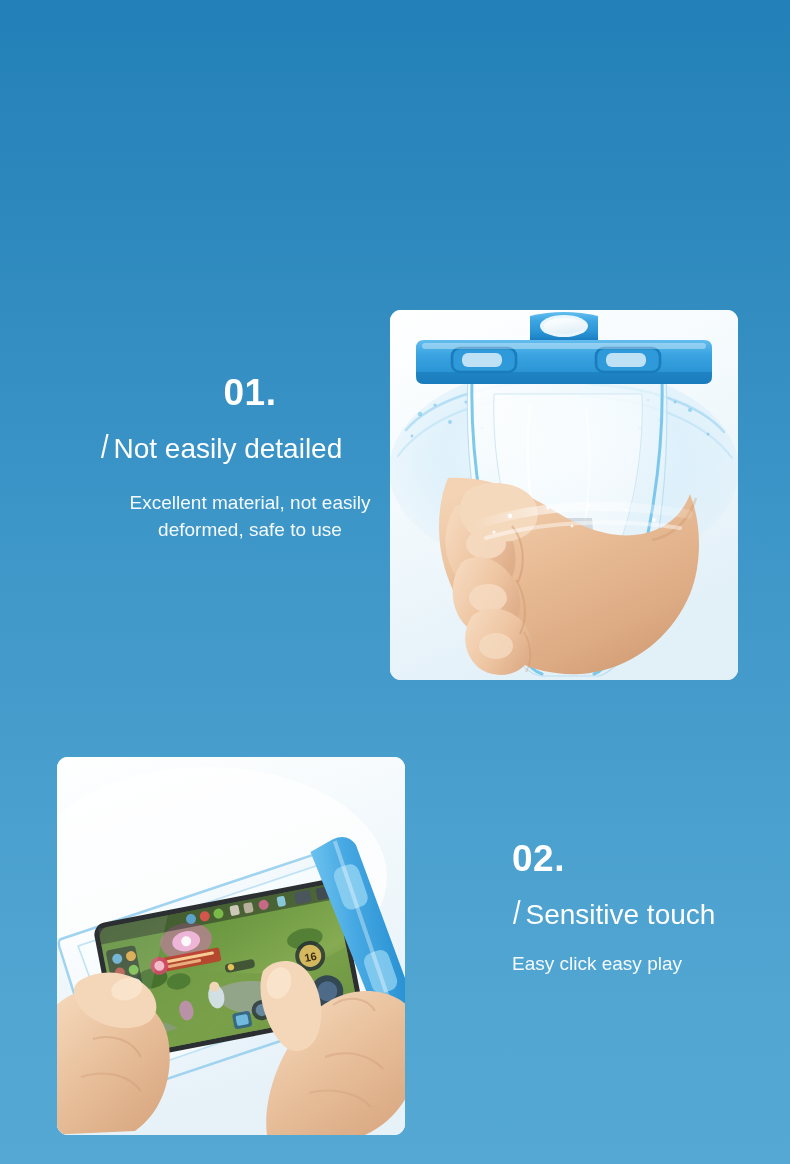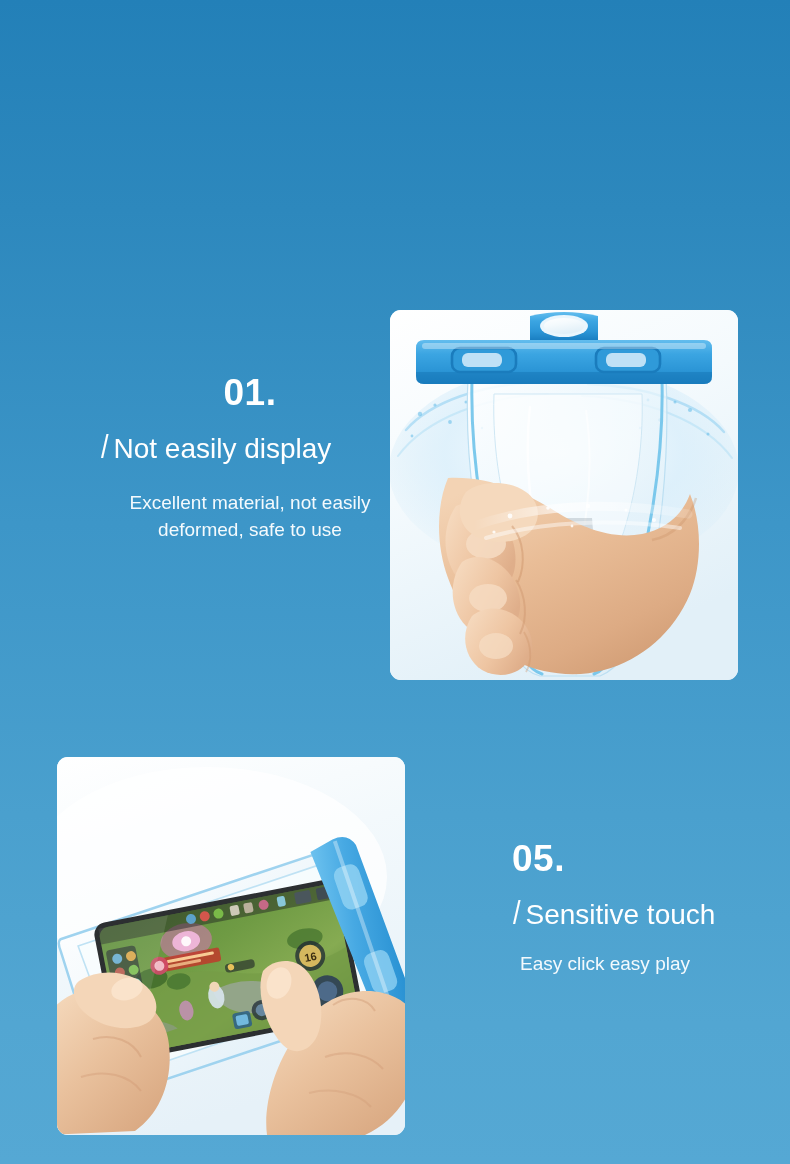--- a/index.html
+++ b/index.html
@@ -91,21 +91,21 @@
     color: #ffffff;
     white-space: nowrap;
   }
   .feat-desc {
     margin-top: 22px;
     font-size: 19px;
     line-height: 27px;
     font-weight: 400;
     color: #f4fafd;
   }
-  .feature-02 .feat-desc { margin-top: 17px; margin-left: 8px; }
+  .feature-02 .feat-desc { margin-top: 17px; }
 
   
   .photo {
     position: absolute;
     overflow: hidden;
     border-radius: 11px;
     background: #f2f8fb;
   }
   .photo-1 { left: 390px; top: 310px; width: 348px; height: 370px; }
   .photo-2 { left: 57px; top: 757px; width: 348px; height: 378px; }
@@ -114,21 +114,21 @@
 </head>
 <body>
 
 <div class="page">
 
 
   <div class="feature-text feature-01">
     <div class="feat-num">01.</div>
     <div class="feat-title">
       <span class="feat-slash">/</span>
-      <span class="feat-title-text">Not easily display</span>
+      <span class="feat-title-text">Not easily detailed</span>
     </div>
     <div class="feat-desc">Excellent material, not easily deformed, safe to use</div>
   </div>
 
   <div class="photo photo-1">
     <svg viewBox="0 0 348 370" preserveAspectRatio="xMidYMid slice">
       <defs>
         <linearGradient id="bg1" x1="0" y1="0" x2="0.4" y2="1">
           <stop offset="0%" stop-color="#ffffff"></stop>
           <stop offset="45%" stop-color="#f4fafd"></stop>
@@ -389,21 +389,21 @@
       <path d="M206 214 C 216 202, 236 200, 248 212 C 262 226, 268 252, 262 274
                C 256 294, 238 300, 226 288 C 210 272, 198 236, 206 214 Z" fill="#f4d6b8"></path>
       <ellipse cx="222" cy="226" rx="12" ry="16" fill="#fae3cb" transform="rotate(18 222 226)"></ellipse>
       <path d="M276 248 C 290 238, 310 240, 318 254" fill="none" stroke="#c9906a" stroke-opacity="0.35" stroke-width="2"></path>
       <path d="M268 300 C 290 292, 314 298, 326 312" fill="none" stroke="#c9906a" stroke-opacity="0.3" stroke-width="2"></path>
       <path d="M252 336 C 276 330, 302 336, 314 350" fill="none" stroke="#c9906a" stroke-opacity="0.25" stroke-width="2"></path>
     </svg>
   </div>
 
   <div class="feature-text feature-02">
-    <div class="feat-num">05.</div>
+    <div class="feat-num">02.</div>
     <div class="feat-title">
       <span class="feat-slash">/</span>
       <span class="feat-title-text">Sensitive touch</span>
     </div>
     <div class="feat-desc">Easy click easy play</div>
   </div>
 
 </div>
 
 </body></html>

